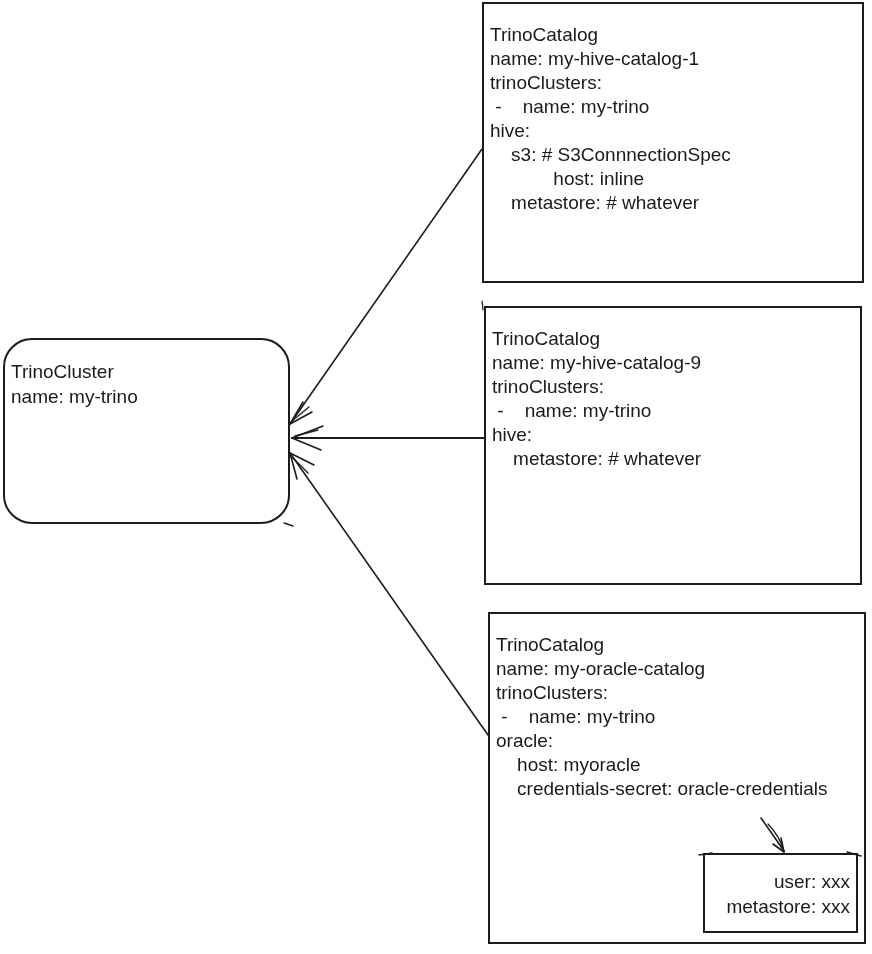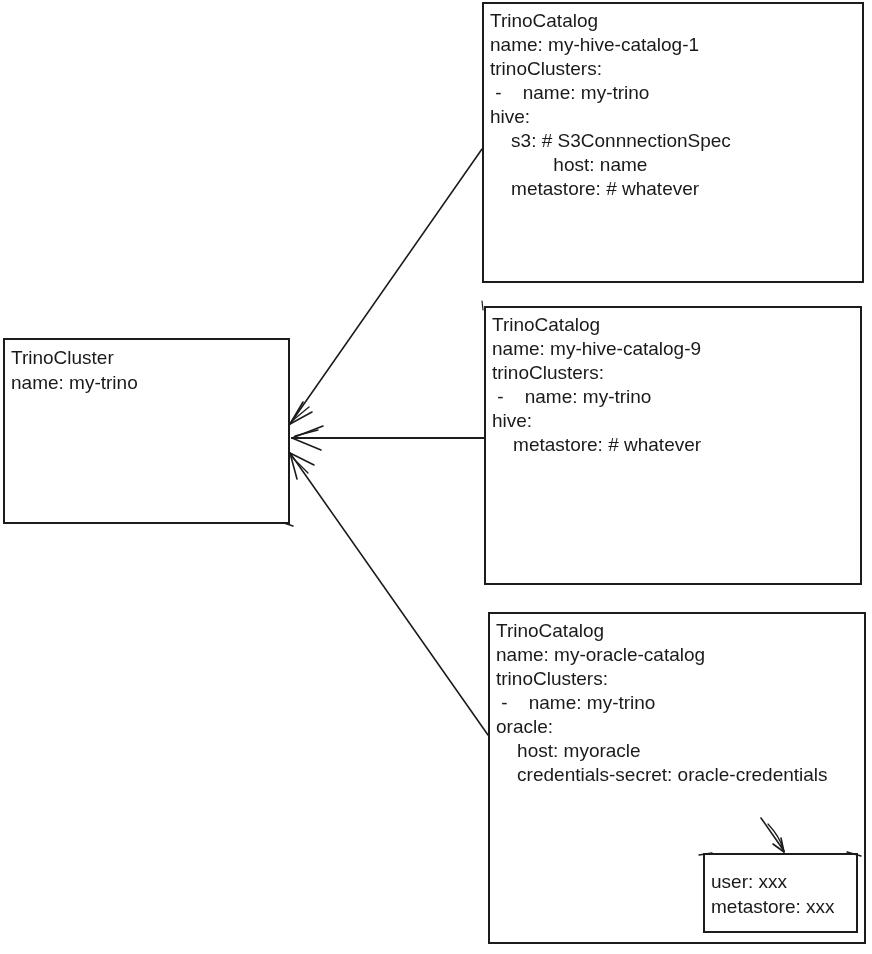--- a/index.html
+++ b/index.html
@@ -19,30 +19,30 @@
     pointer-events: none;
     z-index: 5;
   }
   .node {
     position: absolute;
     box-sizing: border-box;
     background: #ffffff;
     border: 2px solid #1c1c1c;
     font-size: 19px;
     line-height: 24px;
-    padding: 5px 6px;
+    padding: 19px 6px;
     z-index: 2;
   }
   .node .ln { white-space: pre; }
-  .node-cluster  { left: 3px;   top: 338px; width: 287px; height: 186px; line-height: 25px; }
+  .node-cluster  { left: 3px;   top: 338px; width: 287px; height: 186px; line-height: 25px; border-radius: 29px; }
   .node-catalog1 { left: 482px; top: 2px;   width: 382px; height: 281px; }
   .node-catalog2 { left: 484px; top: 306px; width: 378px; height: 279px; }
   .node-catalog3 { left: 488px; top: 612px; width: 378px; height: 332px; }
   .node-secret   { left: 703px; top: 853px; width: 155px; height: 80px;
-                   text-align: left; padding-top: 14px; line-height: 25px; z-index: 3; }
+                   text-align: right; padding-top: 14px; line-height: 25px; z-index: 3; }
   .stroke { stroke: #1c1c1c; fill: none; stroke-linecap: round; }
 </style>
 </head>
 <body>
 
 <div class="canvas">
 
   <svg class="overlay" viewBox="0 0 872 954" xmlns="http://www.w3.org/2000/svg">
 
     <g>
@@ -94,21 +94,21 @@
     <div class="ln">name: my-trino</div>
   </div>
 
   <div class="node node-catalog1">
     <div class="ln">TrinoCatalog</div>
     <div class="ln">name: my-hive-catalog-1</div>
     <div class="ln">trinoClusters:</div>
     <div class="ln"> -    name: my-trino</div>
     <div class="ln">hive:</div>
     <div class="ln">    s3: # S3ConnnectionSpec</div>
-    <div class="ln">            host: name</div>
+    <div class="ln">            host: inline</div>
     <div class="ln">    metastore: # whatever</div>
   </div>
 
   <div class="node node-catalog2">
     <div class="ln">TrinoCatalog</div>
     <div class="ln">name: my-hive-catalog-9</div>
     <div class="ln">trinoClusters:</div>
     <div class="ln"> -    name: my-trino</div>
     <div class="ln">hive:</div>
     <div class="ln">    metastore: # whatever</div>

